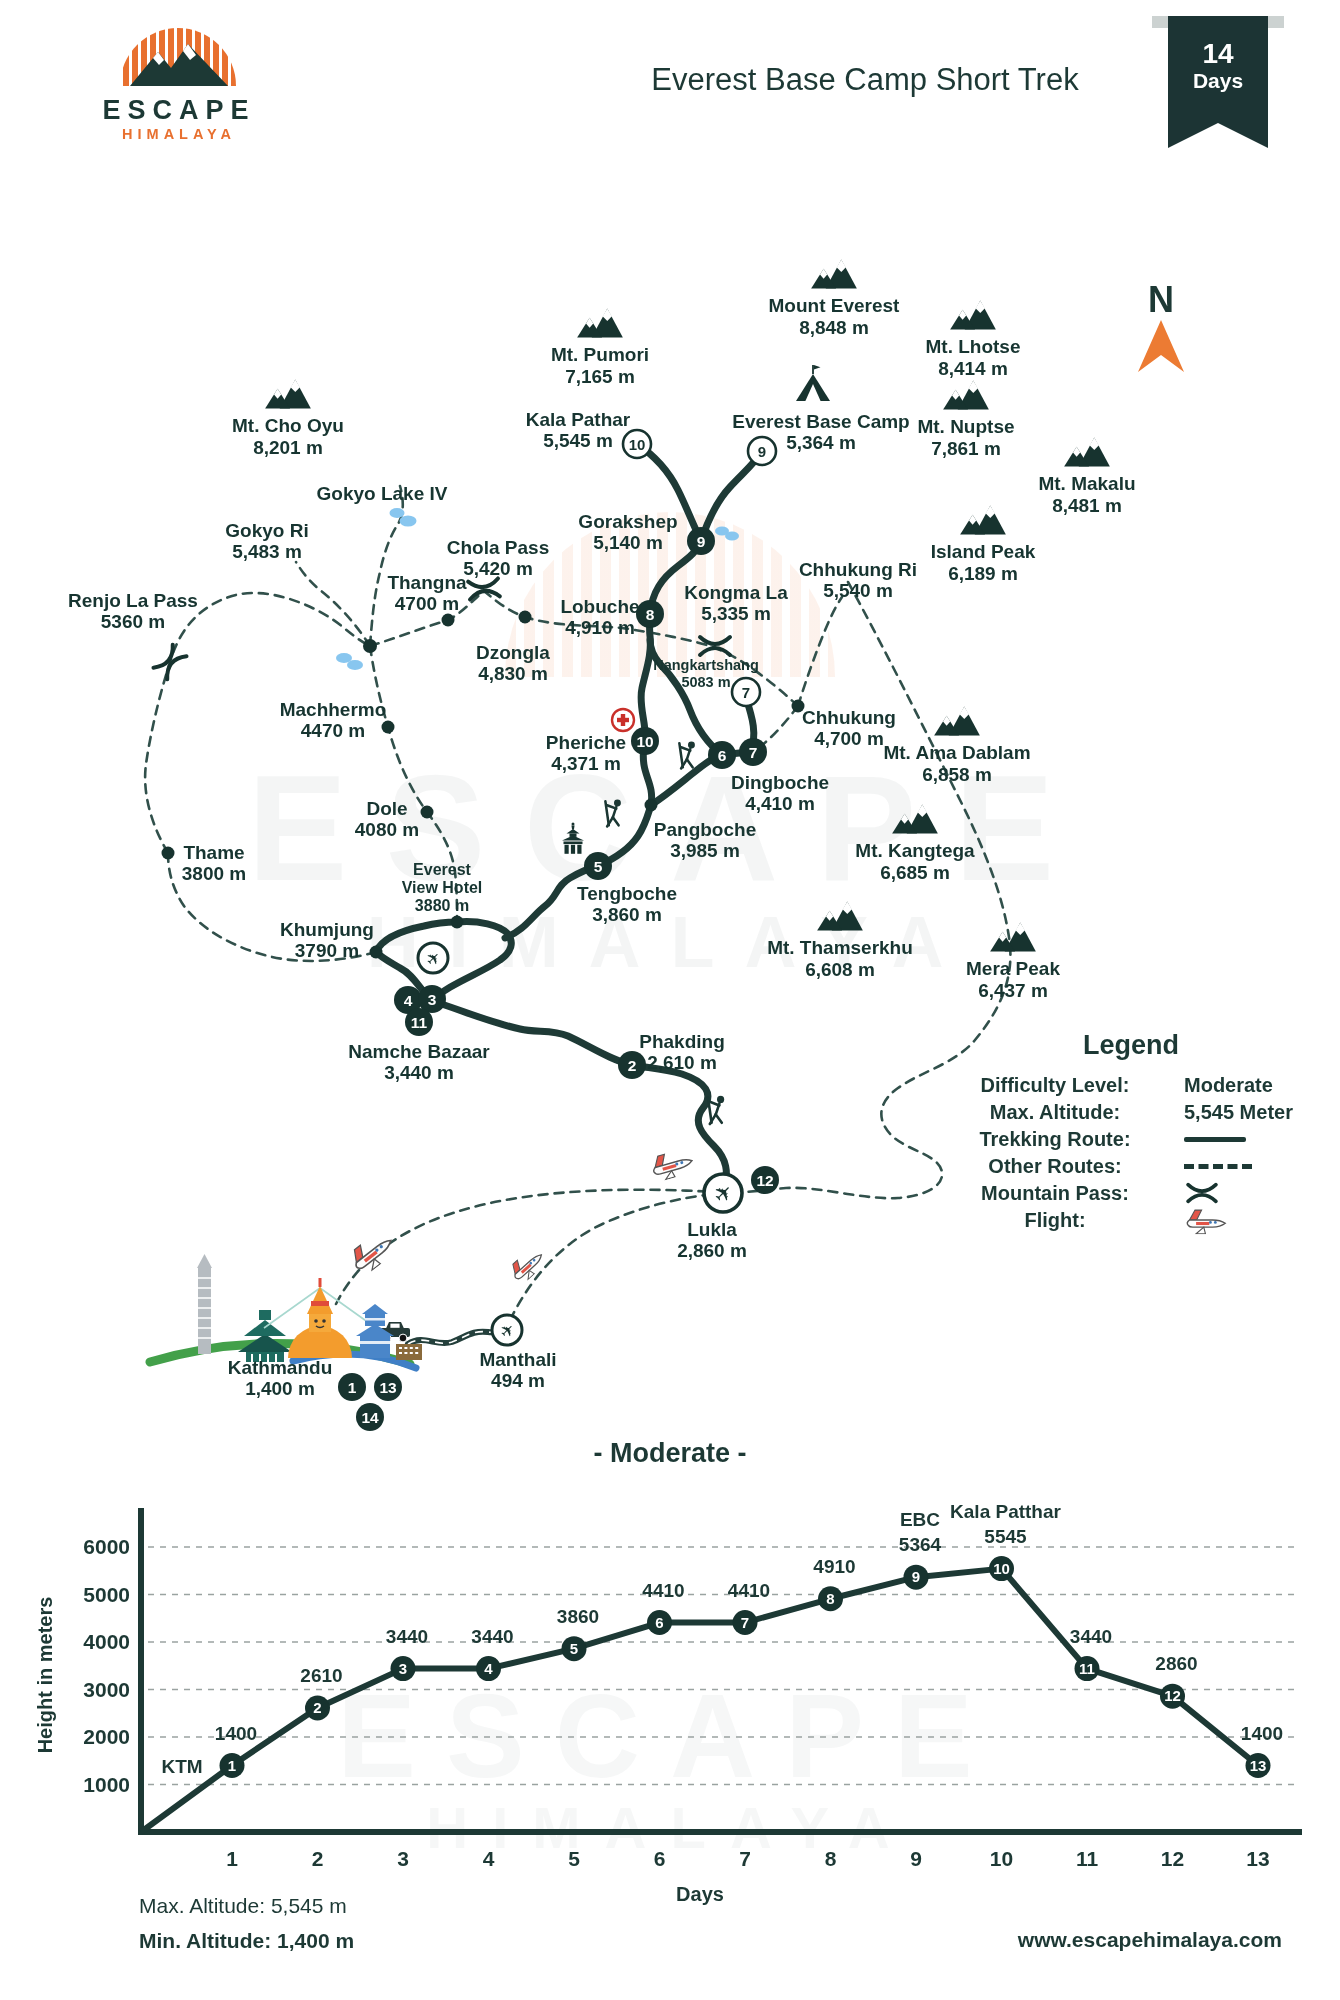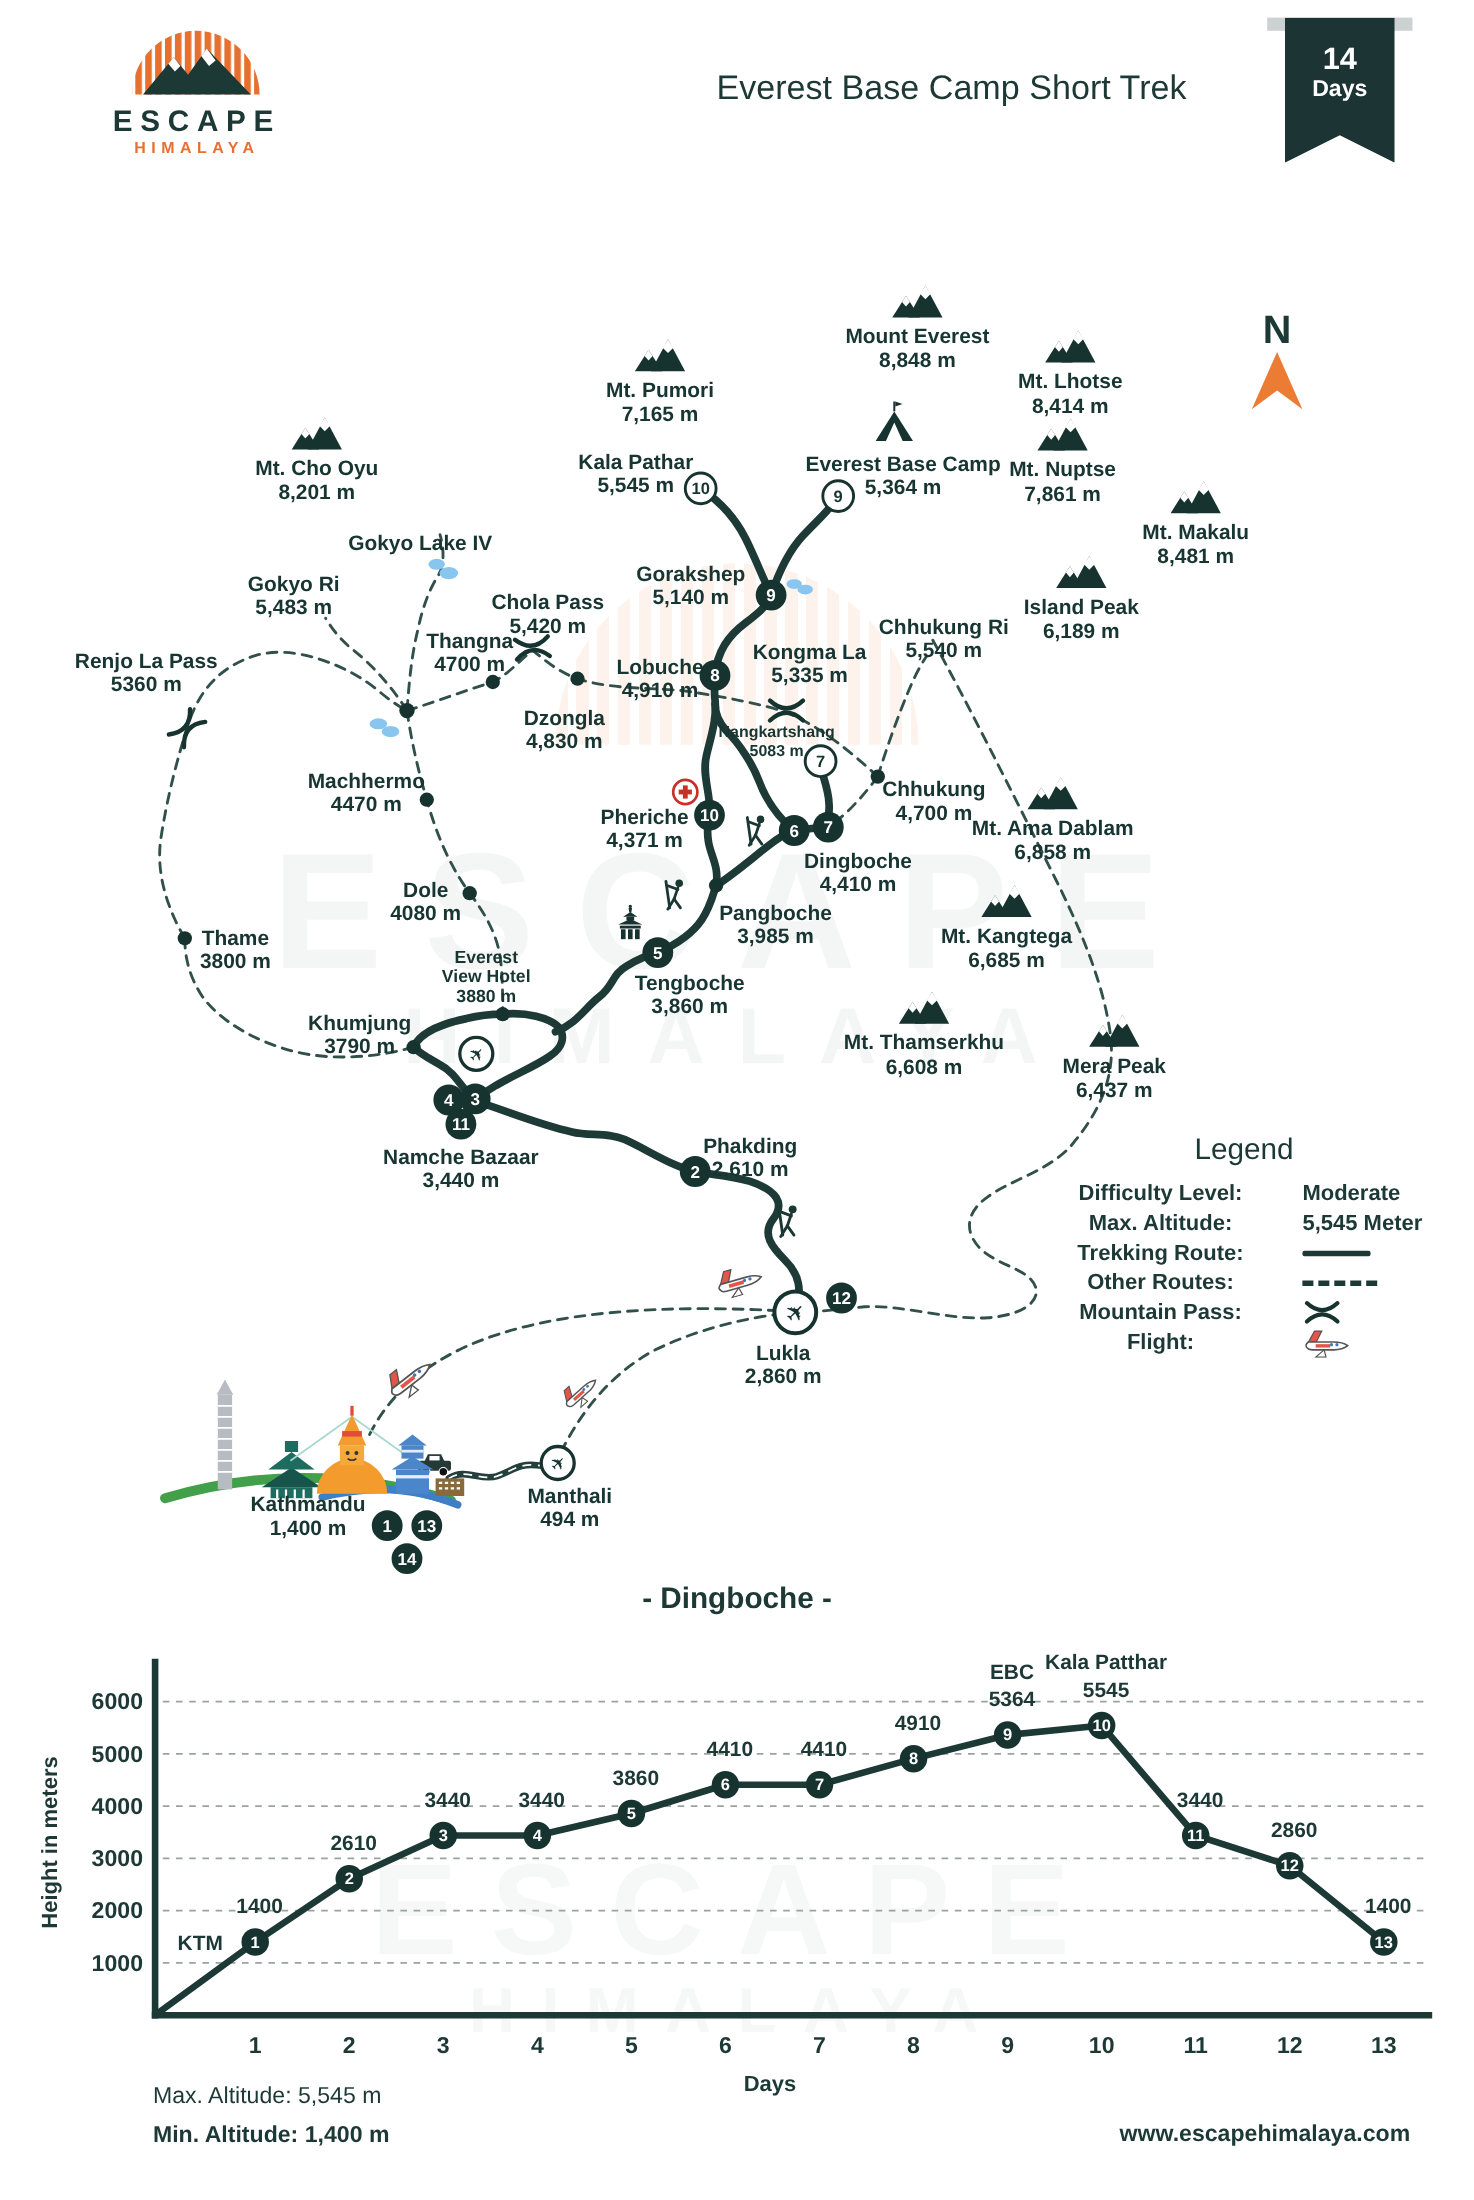--- a/index.html
+++ b/index.html
@@ -60,21 +60,21 @@
   .eptn{font-family:"Liberation Sans",sans-serif;font-weight:bold;font-size:15px;fill:#fff;text-anchor:middle}
   .vlabel{font-family:"Liberation Sans",sans-serif;font-weight:bold;font-size:19px;fill:#1d3935;text-anchor:middle}
   .ytick{font-family:"Liberation Sans",sans-serif;font-weight:bold;font-size:21px;fill:#1d3935;text-anchor:end}
   .xtick{font-family:"Liberation Sans",sans-serif;font-weight:bold;font-size:21px;fill:#1d3935;text-anchor:middle}
   .xtitle,.ytitle{font-family:"Liberation Sans",sans-serif;font-weight:bold;font-size:20px;fill:#1d3935;text-anchor:middle}
   .elev-title{position:absolute;left:420px;top:1438px;width:500px;text-align:center;
               font-size:27px;font-weight:bold;color:#1d3935;z-index:2}
 
   
   .legend{position:absolute;left:935px;top:1030px;width:392px;z-index:2}
-  .lg-title{text-align:center;font-size:27px;font-weight:normal;color:#1d3935;margin-bottom:12px}
+  .lg-title{text-align:center;font-size:27px;font-weight:bold;color:#1d3935;margin-bottom:12px}
   .lg-row{display:flex;align-items:center;margin:3px 0;font-size:20px;font-weight:bold;color:#1d3935;height:24px}
   .lg-lab{width:240px;text-align:center;flex:none}
   .lg-val{padding-left:9px;display:flex;align-items:center}
   .lg-line{display:inline-block;width:62px;height:5px;background:#1d3935;border-radius:2px}
   .lg-dash{display:inline-block;width:68px;border-top:5px dashed #1d3935}
 
   
   .f-max{position:absolute;left:139px;top:1894px;font-size:21px;font-weight:normal;color:#1d3935;z-index:2}
   .f-min{position:absolute;left:139px;top:1929px;font-size:21px;font-weight:bold;color:#1d3935;z-index:2}
   .f-web{position:absolute;left:980px;top:1928px;width:302px;text-align:right;
@@ -690,17 +690,17 @@
     <div class="lg-row">
       <span class="lg-lab">Flight:</span>
       <span class="lg-val">
         <svg width="44" height="30" viewBox="-20 -14 40 26">
           <use href="#plane" x="-20" y="-14" width="40" height="26"></use>
         </svg>
       </span>
     </div>
   </div>
 
-  <div class="elev-title">- Dingboche -</div>
+  <div class="elev-title">- Moderate -</div>
   <div class="f-max">Max. Altitude: 5,545 m</div>
   <div class="f-min">Min. Altitude: 1,400 m</div>
   <div class="f-web">www.escapehimalaya.com</div>
 </div>
 
 </body></html>

